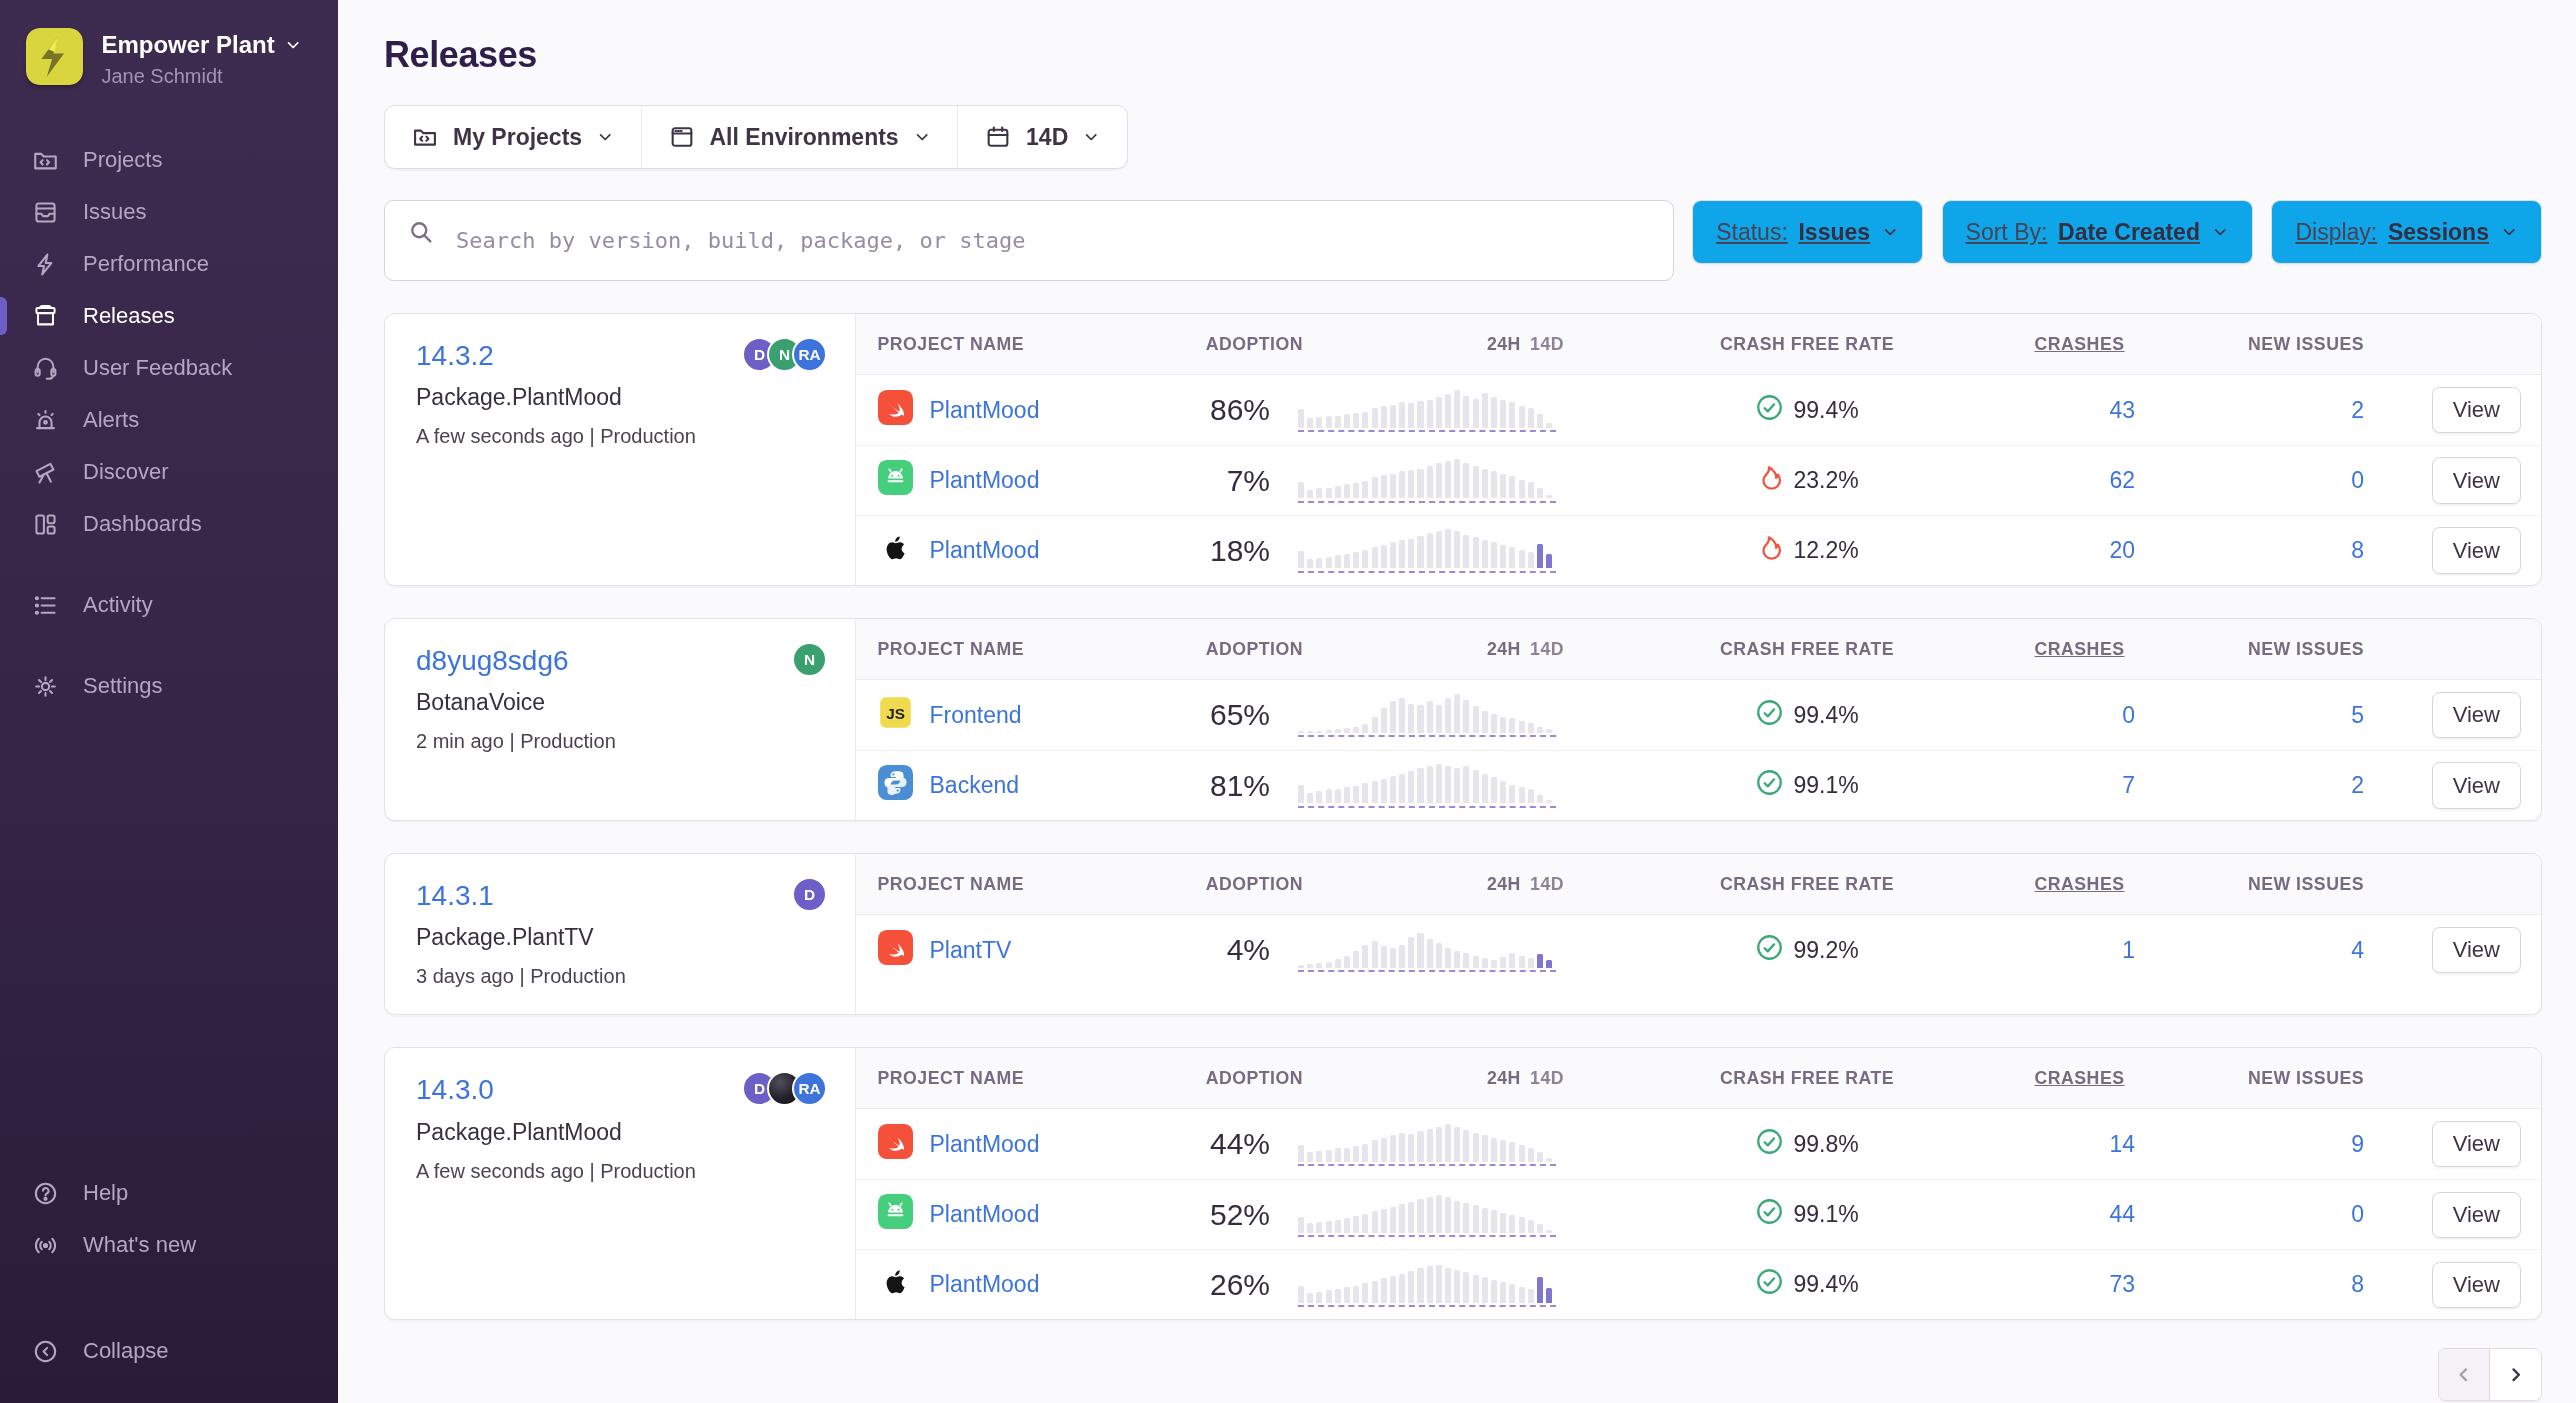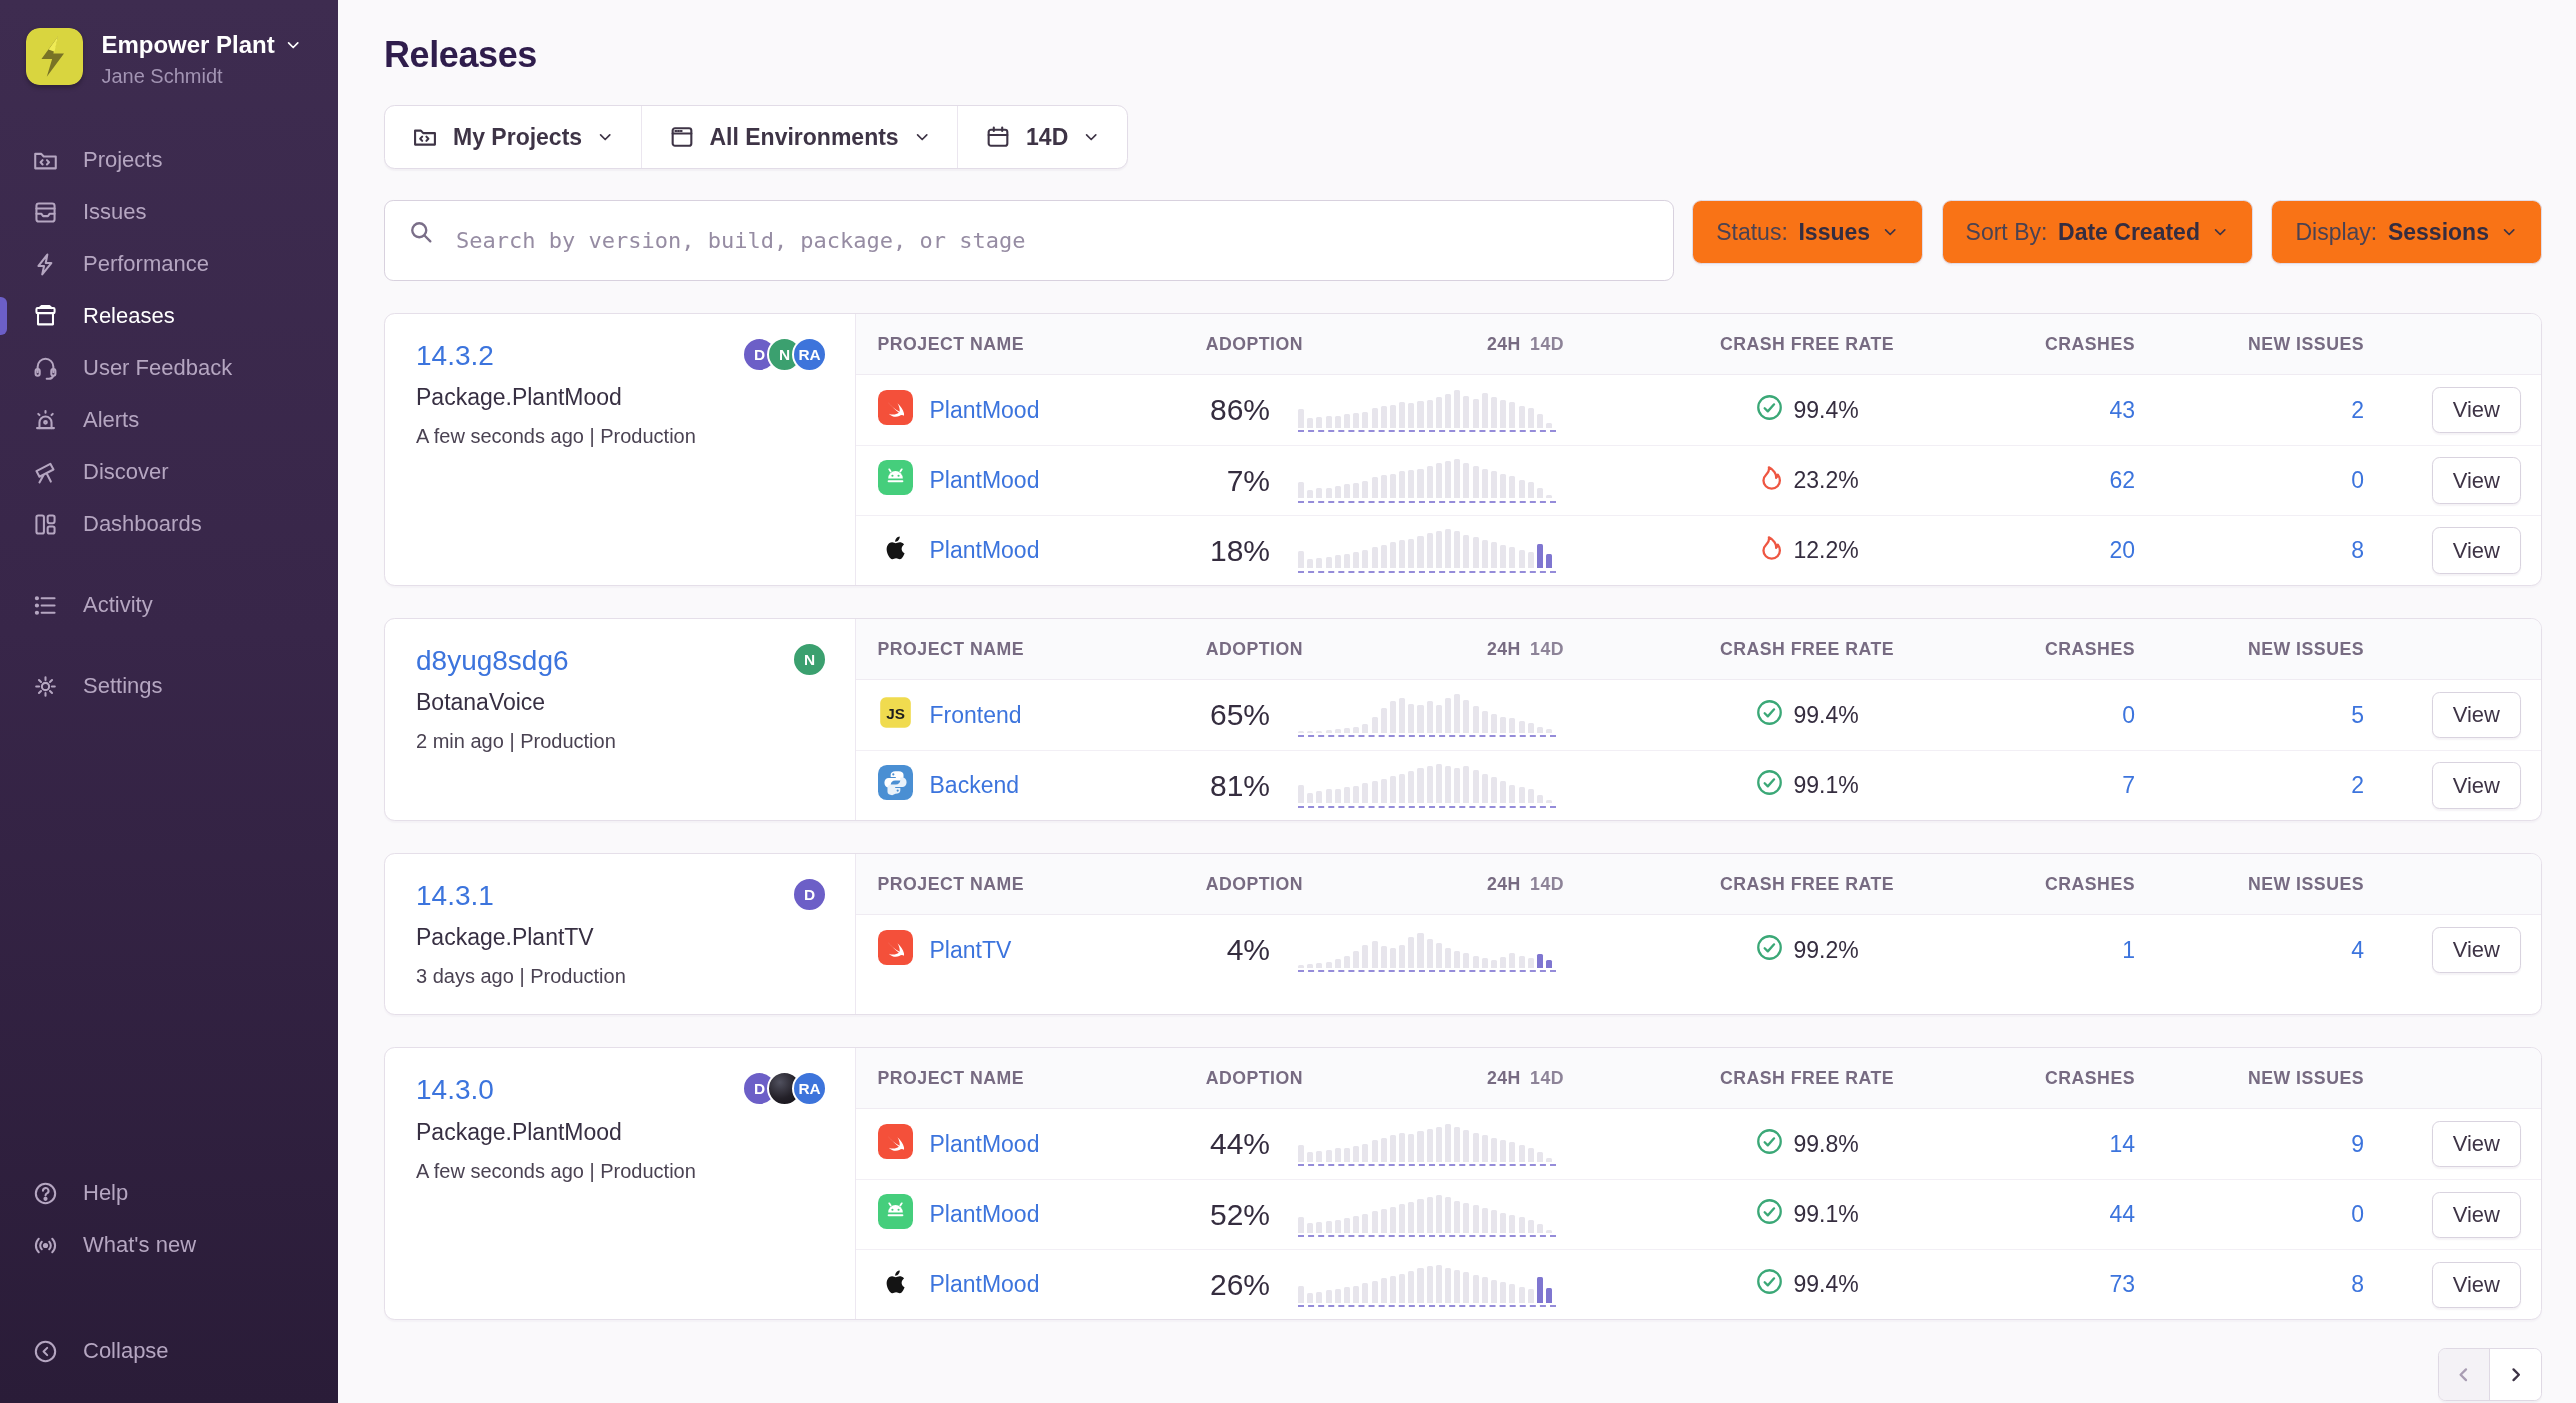--- a/index.html
+++ b/index.html
@@ -38,21 +38,21 @@
   .fseg svg.fic { width:28px; height:28px; stroke:#3E3446; fill:none; stroke-width:1.8; stroke-linecap:round; stroke-linejoin:round; }
   svg.chev { width:18.4px; height:18.4px; stroke:#3E3446; fill:none; stroke-width:2.2; stroke-linecap:round; stroke-linejoin:round; }
   .search-row { margin-top:31px; display:flex; gap:18.4px; }
   .searchbox { flex:1; position:relative; height:81px; }
   .searchbox input {
     width:100%; height:100%; border:1.5px solid #D8D1DE; border-radius:9.2px; background:#fff;
     padding:0 21.5px 0 71px; font-family:"DejaVu Sans Mono", monospace; font-size:22px; color:#3A3142; outline:none;
   }
   .searchbox input::placeholder { color:#968CA3; }
   .searchbox svg { position:absolute; left:23px; top:18.4px; width:28px; height:28px; stroke:#7A6E88; fill:none; stroke-width:2; stroke-linecap:round; }
-  .ctrl { height:64px; display:flex; align-items:center; gap:10.7px; background:#f97316; border:1.5px solid #E2DCE7; border-radius:9.2px; padding:0 23px; font-size:23px; color:#4A4252; white-space:nowrap; cursor:pointer; box-shadow:0 1.5px 1.5px rgba(50,10,80,.03); }
+  .ctrl { height:64px; display:flex; align-items:center; gap:10.7px; background:#0ea5e9; border:1.5px solid #E2DCE7; border-radius:9.2px; padding:0 23px; font-size:23px; color:#4A4252; white-space:nowrap; cursor:pointer; box-shadow:0 1.5px 1.5px rgba(50,10,80,.03);text-decoration:underline; }
   .ctrl b { color:#352D40; }
   
   .card { display:flex; margin-top:32px; background:#fff; border:1.5px solid #E5DFE9; border-radius:10.7px; overflow:hidden; box-shadow:0 1.5px 1.5px rgba(50,10,80,.03); }
   .card-left { width:471px; flex:none; border-right:1.5px solid #EDE8F1; position:relative; padding:26px 31px; }
   .ver { font-size:28px; color:#3C74DD; cursor:pointer; }
   .pkg { font-size:23px; color:#372F42; margin-top:12.3px; }
   .meta { font-size:20px; color:#4A4252; margin-top:14px; }
   .avatars { position:absolute; top:23px; right:28px; display:flex; }
   .av { width:35px; height:35px; border-radius:50%; color:#fff; font-size:15.4px; font-weight:bold;
         display:flex; align-items:center; justify-content:center; margin-left:-10px; border:2.3px solid #fff; }
@@ -60,21 +60,21 @@
   .card-right { flex:1; display:flex; flex-direction:column; }
   .thead,.trow { display:grid; grid-template-columns:342px 100px 292px 434px 142px 238px auto; align-items:center; }
   .thead { height:61px; background:#FAFAFC; border-bottom:1.5px solid #EFEBF2; font-size:17.7px; font-weight:bold; letter-spacing:0.5px; color:#776B82; }
   .trow { height:70px; }
   .trow + .trow { border-top:1.5px solid #F2EFF5; }
   .h-project { padding-left:21.5px; }
   .h-adopt { padding-left:7.7px; }
   .h-spark { text-align:right; padding-right:26px; }
   .h-spark .h14 { color:#8D8398; margin-left:9.2px; }
   .h-crash { text-align:center; }
-  .h-crashes { text-align:right; padding-right:31px; }
+  .h-crashes { text-align:center; padding-right:31px;text-decoration:underline; }
   .h-new { text-align:right; padding-right:40px; }
   .c-project { padding-left:21.5px; display:flex; align-items:center; gap:17px; font-size:23px; color:#3C74DD; cursor:pointer; }
   .picon { width:35px; height:35px; flex:none; }
   .c-adopt { text-align:right; padding-right:28px; font-size:30px; color:#352D3F; }
   .spark { width:261px; }
   .bars { display:flex; align-items:flex-end; gap:3.1px; height:40px; }
   .bar { width:6.1px; background:#E7E5EC; border-radius:1.5px 1.5px 0 0; }
   .bar.p { background:#7F76D0; }
   .base { border-top:2.3px dashed #958CD9; margin-top:2.3px; width:258px; }
   .c-crash { display:flex; justify-content:center; align-items:center; gap:9.2px; font-size:23px; color:#352D3F; }

